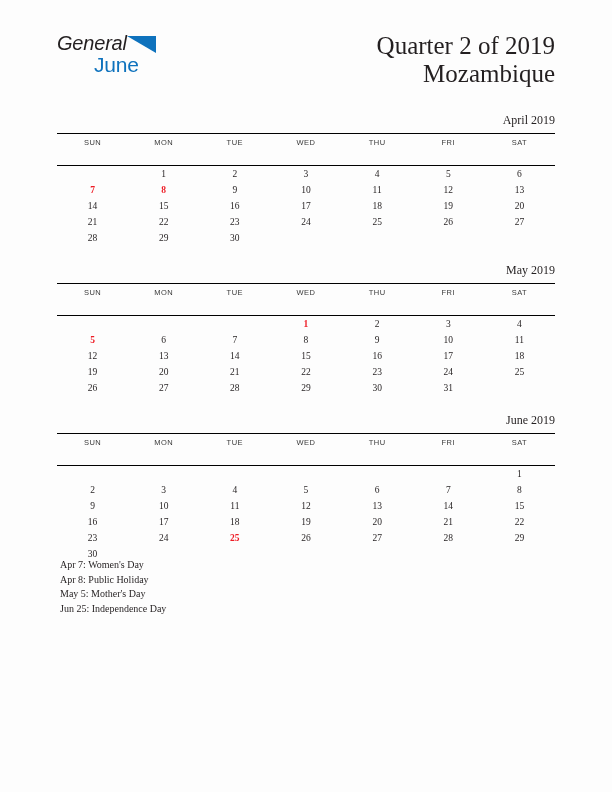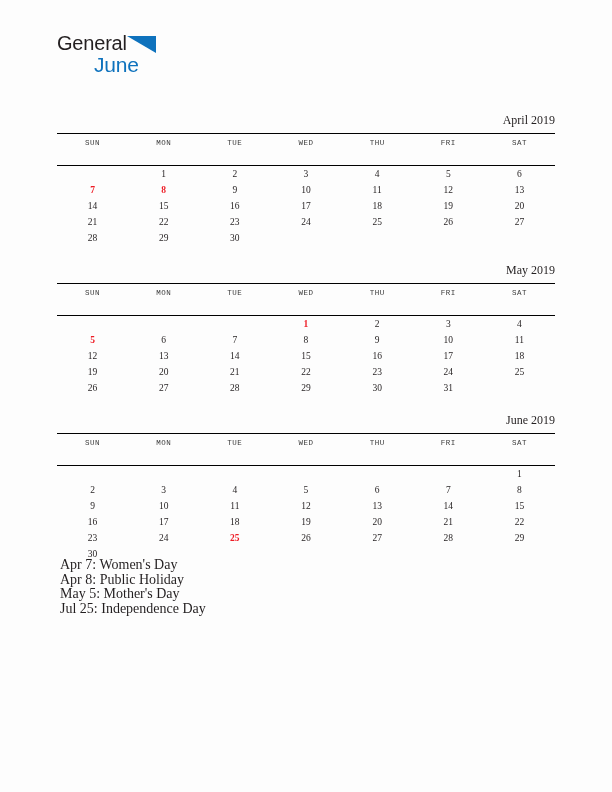--- a/index.html
+++ b/index.html
@@ -42,20 +42,21 @@
     font-family: "Liberation Sans", "DejaVu Sans", sans-serif;
     font-size: 20px;
     letter-spacing: -0.2px;
     color: #231f20;
     height: 22px;
     display: block;
   }
   .logo-general {
     display: inline-block;
     vertical-align: top;
+    font-style: italic;
   }
   .logo-triangle {
     display: inline-block;
     width: 29px;
     height: 17px;
     vertical-align: top;
     margin-top: 3px;
     margin-left: 0px;
   }
   .logo-row2 {
@@ -97,21 +98,21 @@
     padding-bottom: 5px;
   }
   table.cal {
     width: 498px;
     border-collapse: collapse;
     table-layout: fixed;
   }
   table.cal th {
     font-size: 7.5px;
     font-weight: normal;
-    font-family: Liberation Mono, monospace;
+    font-family: Liberation Sans, sans-serif;
     letter-spacing: 0.5px;
     color: #3a3a3a;
     text-align: center;
     padding: 3px 0 17px 0;
     border-top: 1.1px solid #000;
     border-bottom: 1.1px solid #000;
     height: 11px;
   }
   table.cal td {
     font-size: 9.5px;
@@ -131,21 +132,21 @@
   }
 
   
   .notes {
     position: absolute;
     left: 60px;
     top: 558px;
     width: 420px;
   }
   .note {
-    font-size: 14px;
+    font-size: 10px;
     font-family: "Liberation Serif", "DejaVu Serif", serif;
     color: #231f20;
     line-height: 14.5px;
     white-space: nowrap;
   }
 </style>
 </head>
 <body>
 
 <div class="page">
@@ -154,20 +155,24 @@
 
     <div class="logo">
       <span class="logo-row1">
         <span class="logo-general">General</span><span class="logo-triangle"><svg width="29" height="17" viewBox="0 0 29 17" xmlns="http://www.w3.org/2000/svg">
               <polygon points="0,0 29,0 29,17" fill="#0e72bd"></polygon>
             </svg></span>
       </span>
       <span class="logo-row2">June</span>
     </div>
 
+    <div class="title-block">
+      <span class="title-line">Quarter 2 of 2019</span>
+      <span class="title-line">Mozambique</span>
+    </div>
 
   </div>
 
   <div id="months-root">
       <div class="month" style="top: 113px;">
         <div class="month-title">April 2019</div>
         <table class="cal">
           <thead>
             <tr>
               <th>SUN</th>
@@ -362,16 +367,16 @@
             </tr>
           </tbody>
         </table>
       </div>
     </div>
 
   <div class="notes" id="notes-root">
       <div class="note">Apr 7: Women's Day</div>
       <div class="note">Apr 8: Public Holiday</div>
       <div class="note">May 5: Mother's Day</div>
-      <div class="note">Jul 25: Independence Day</div>
+      <div class="note">Jun 25: Independence Day</div>
     </div>
 
 </div>
 
 </body></html>

